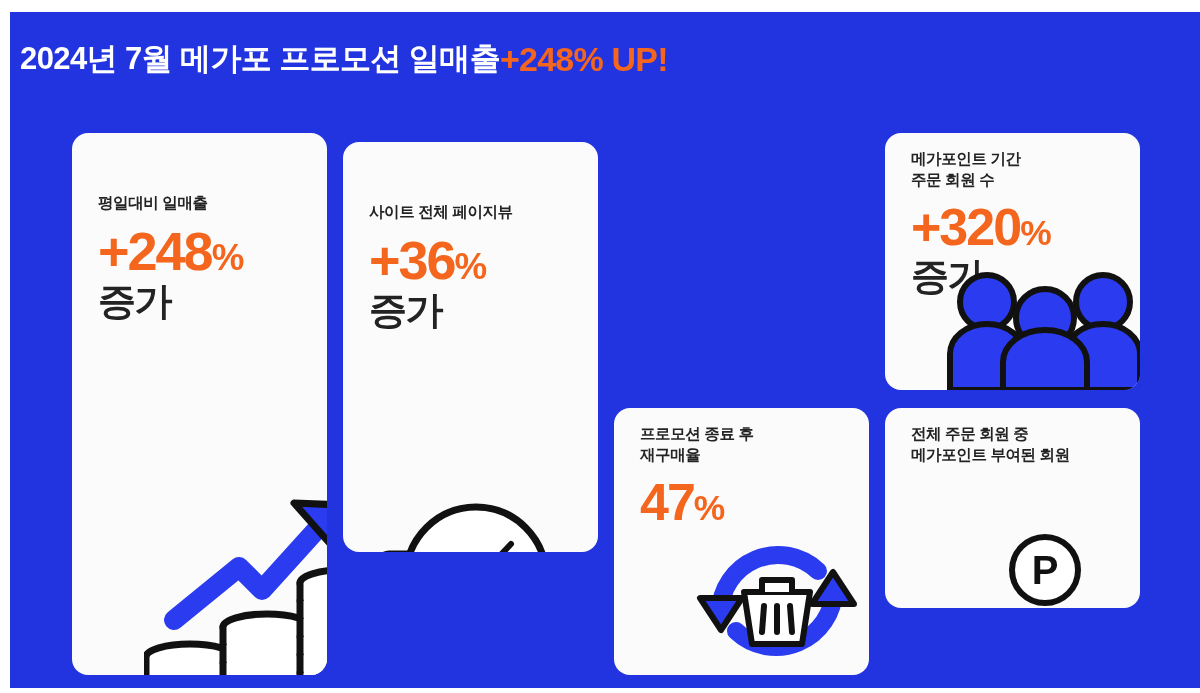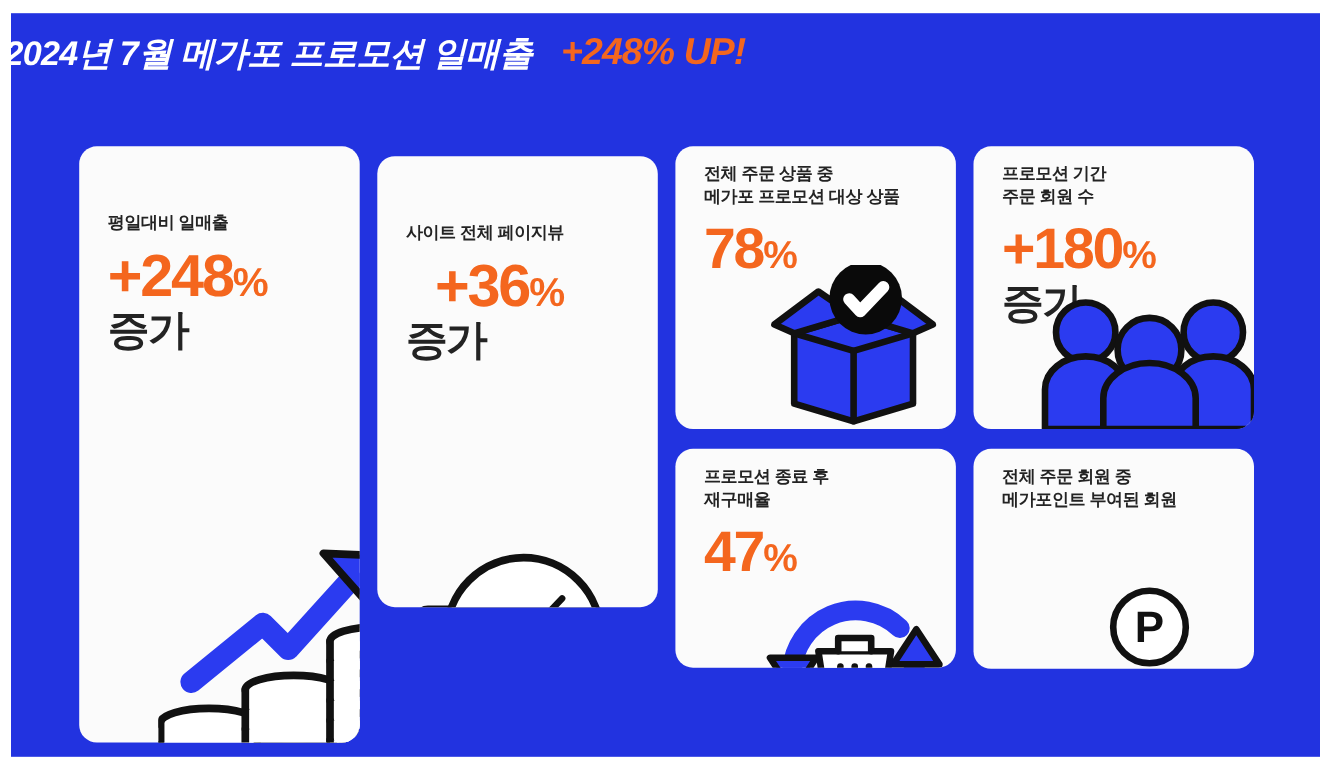--- a/index.html
+++ b/index.html
@@ -17,51 +17,50 @@
   
   .canvas {
     position:absolute;
     left:10px; top:12px;
     width:1190px; height:676px;
     background:#2233E0;
   }
   
   .header {
     position:absolute;
-    left:4px; top:28px;
+    left:20px; top:28px;
     width:1000px; height:62px;
-    display:flex; 
+    display:flex; align-items:center;
     white-space:nowrap;
-    font-style:italic;
   }
   .title-main {
     font-size:31px;
     font-weight:bold;
     color:#ffffff;
     letter-spacing:-0.6px;
   }
   .title-accent {
     font-size:34px;
     font-weight:bold;
     color:#F4661E;
     letter-spacing:-0.8px;
-    margin-left:26px;
+    margin-left:0;
   }
   
   .card {
     position:absolute;
     background:#FBFBFB;
     border-radius:16px;
     overflow:hidden;
   }
   .card-1 { left:72px;  top:133px; width:255px; height:542px; }
   .card-2 { left:343px; top:142px; width:255px; height:410px; }
   .card-3 { left:614px; top:133px; width:255px; height:257px; }
   .card-4 { left:885px; top:133px; width:255px; height:257px; }
-  .card-5 { left:614px; top:408px; width:255px; height:199px; }
+  .card-5 { left:614px; top:408px; width:255px; height:267px; }
   .card-6 { left:885px; top:408px; width:255px; height:200px; }
 
   .card-text { position:absolute; left:26px; }
   .card-1 .card-text, .card-2 .card-text { top:60px; }
   .card-3 .card-text, .card-4 .card-text { top:16px; }
   .card-5 .card-text, .card-6 .card-text { top:16px; }
 
   .cap {
     font-size:15.5px;
     font-weight:bold;
@@ -71,21 +70,21 @@
     white-space:pre-line;
   }
   .big {
     display:block;
     color:#F4661E;
     font-weight:bold;
     letter-spacing:-2px;
     line-height:1;
     margin-top:10px;
   }
-  .big-l { font-size:54px;text-align:right; }
+  .big-l { font-size:54px; }
   .big-m { font-size:52px; }
   .pct { font-size:0.68em; letter-spacing:-1px; }
   .suffix {
     display:block;
     font-size:38px;
     font-weight:bold;
     color:#232323;
     letter-spacing:-1.5px;
     line-height:1.05;
     margin-top:4px;
@@ -150,44 +149,26 @@
         <circle cx="113" cy="83" r="70" fill="#fff"></circle>
         <rect x="78" y="110" width="24" height="22" fill="#8EC8F7" stroke-width="5"></rect>
         <rect x="110" y="96" width="24" height="36" fill="#0F7BE8" stroke-width="5"></rect>
         <rect x="142" y="78" width="24" height="54" fill="#2B3BF0" stroke-width="5"></rect>
         <path d="M72 88 l22 -16 l20 14 l34 -36" stroke-width="6"></path>
         <path d="M66 133 l-42 44 a22 22 0 0 0 32 30 l40 -44" fill="#2B3BF0"></path>
       </g>
     </svg>
   </div>
 
-  <div class="card card-3">
-    <div class="card-text">
-      <div class="cap">전체 주문 상품 중
-메가포 프로모션 대상 상품</div>
-      <span class="big big-m"><span>78</span><span class="pct">%</span></span>
-    </div>
-    <svg class="art" style="left:76px; top:108px;" width="172" height="148" viewBox="0 0 172 148">
-      <g stroke="#111" stroke-width="6" stroke-linejoin="round" stroke-linecap="round">
-        <path d="M32 62 L86 46 L140 62 L140 126 L86 142 L32 126 Z" fill="#2B3BF0"></path>
-        <path d="M32 62 L86 78 L140 62" fill="none"></path>
-        <path d="M86 78 L86 142" fill="none"></path>
-        <path d="M14 54 L54 24 L86 46 L32 62 Z" fill="#2B3BF0"></path>
-        <path d="M158 54 L118 24 L86 46 L140 62 Z" fill="#2B3BF0"></path>
-        <circle cx="97" cy="30" r="33" fill="#0A0A0A" stroke="none"></circle>
-        <path d="M82 31 l10 11 l21 -22" fill="none" stroke="#fff" stroke-width="11"></path>
-      </g>
-    </svg>
-  </div>
 
   <div class="card card-4">
     <div class="card-text">
-      <div class="cap">프로모션 기간
+      <div class="cap">메가포인트 기간
 주문 회원 수</div>
-      <span class="big big-m"><span>+180</span><span class="pct">%</span></span>
+      <span class="big big-m"><span>+320</span><span class="pct">%</span></span>
       <span class="suffix">증가</span>
     </div>
     <svg class="art" style="left:60px; top:133px;" width="200" height="124" viewBox="0 0 200 124">
       <g stroke="#111" stroke-width="6" stroke-linejoin="round" fill="#2B3BF0">
         <circle cx="42" cy="36" r="27"></circle>
         <path d="M5 124 v-36 a37 30 0 0 1 74 0 v36 z"></path>
         <circle cx="158" cy="36" r="27"></circle>
         <path d="M121 124 v-36 a37 30 0 0 1 74 0 v36 z"></path>
         <circle cx="100" cy="52" r="29"></circle>
         <path d="M58 124 v-28 a42 32 0 0 1 84 0 v28 z"></path>

